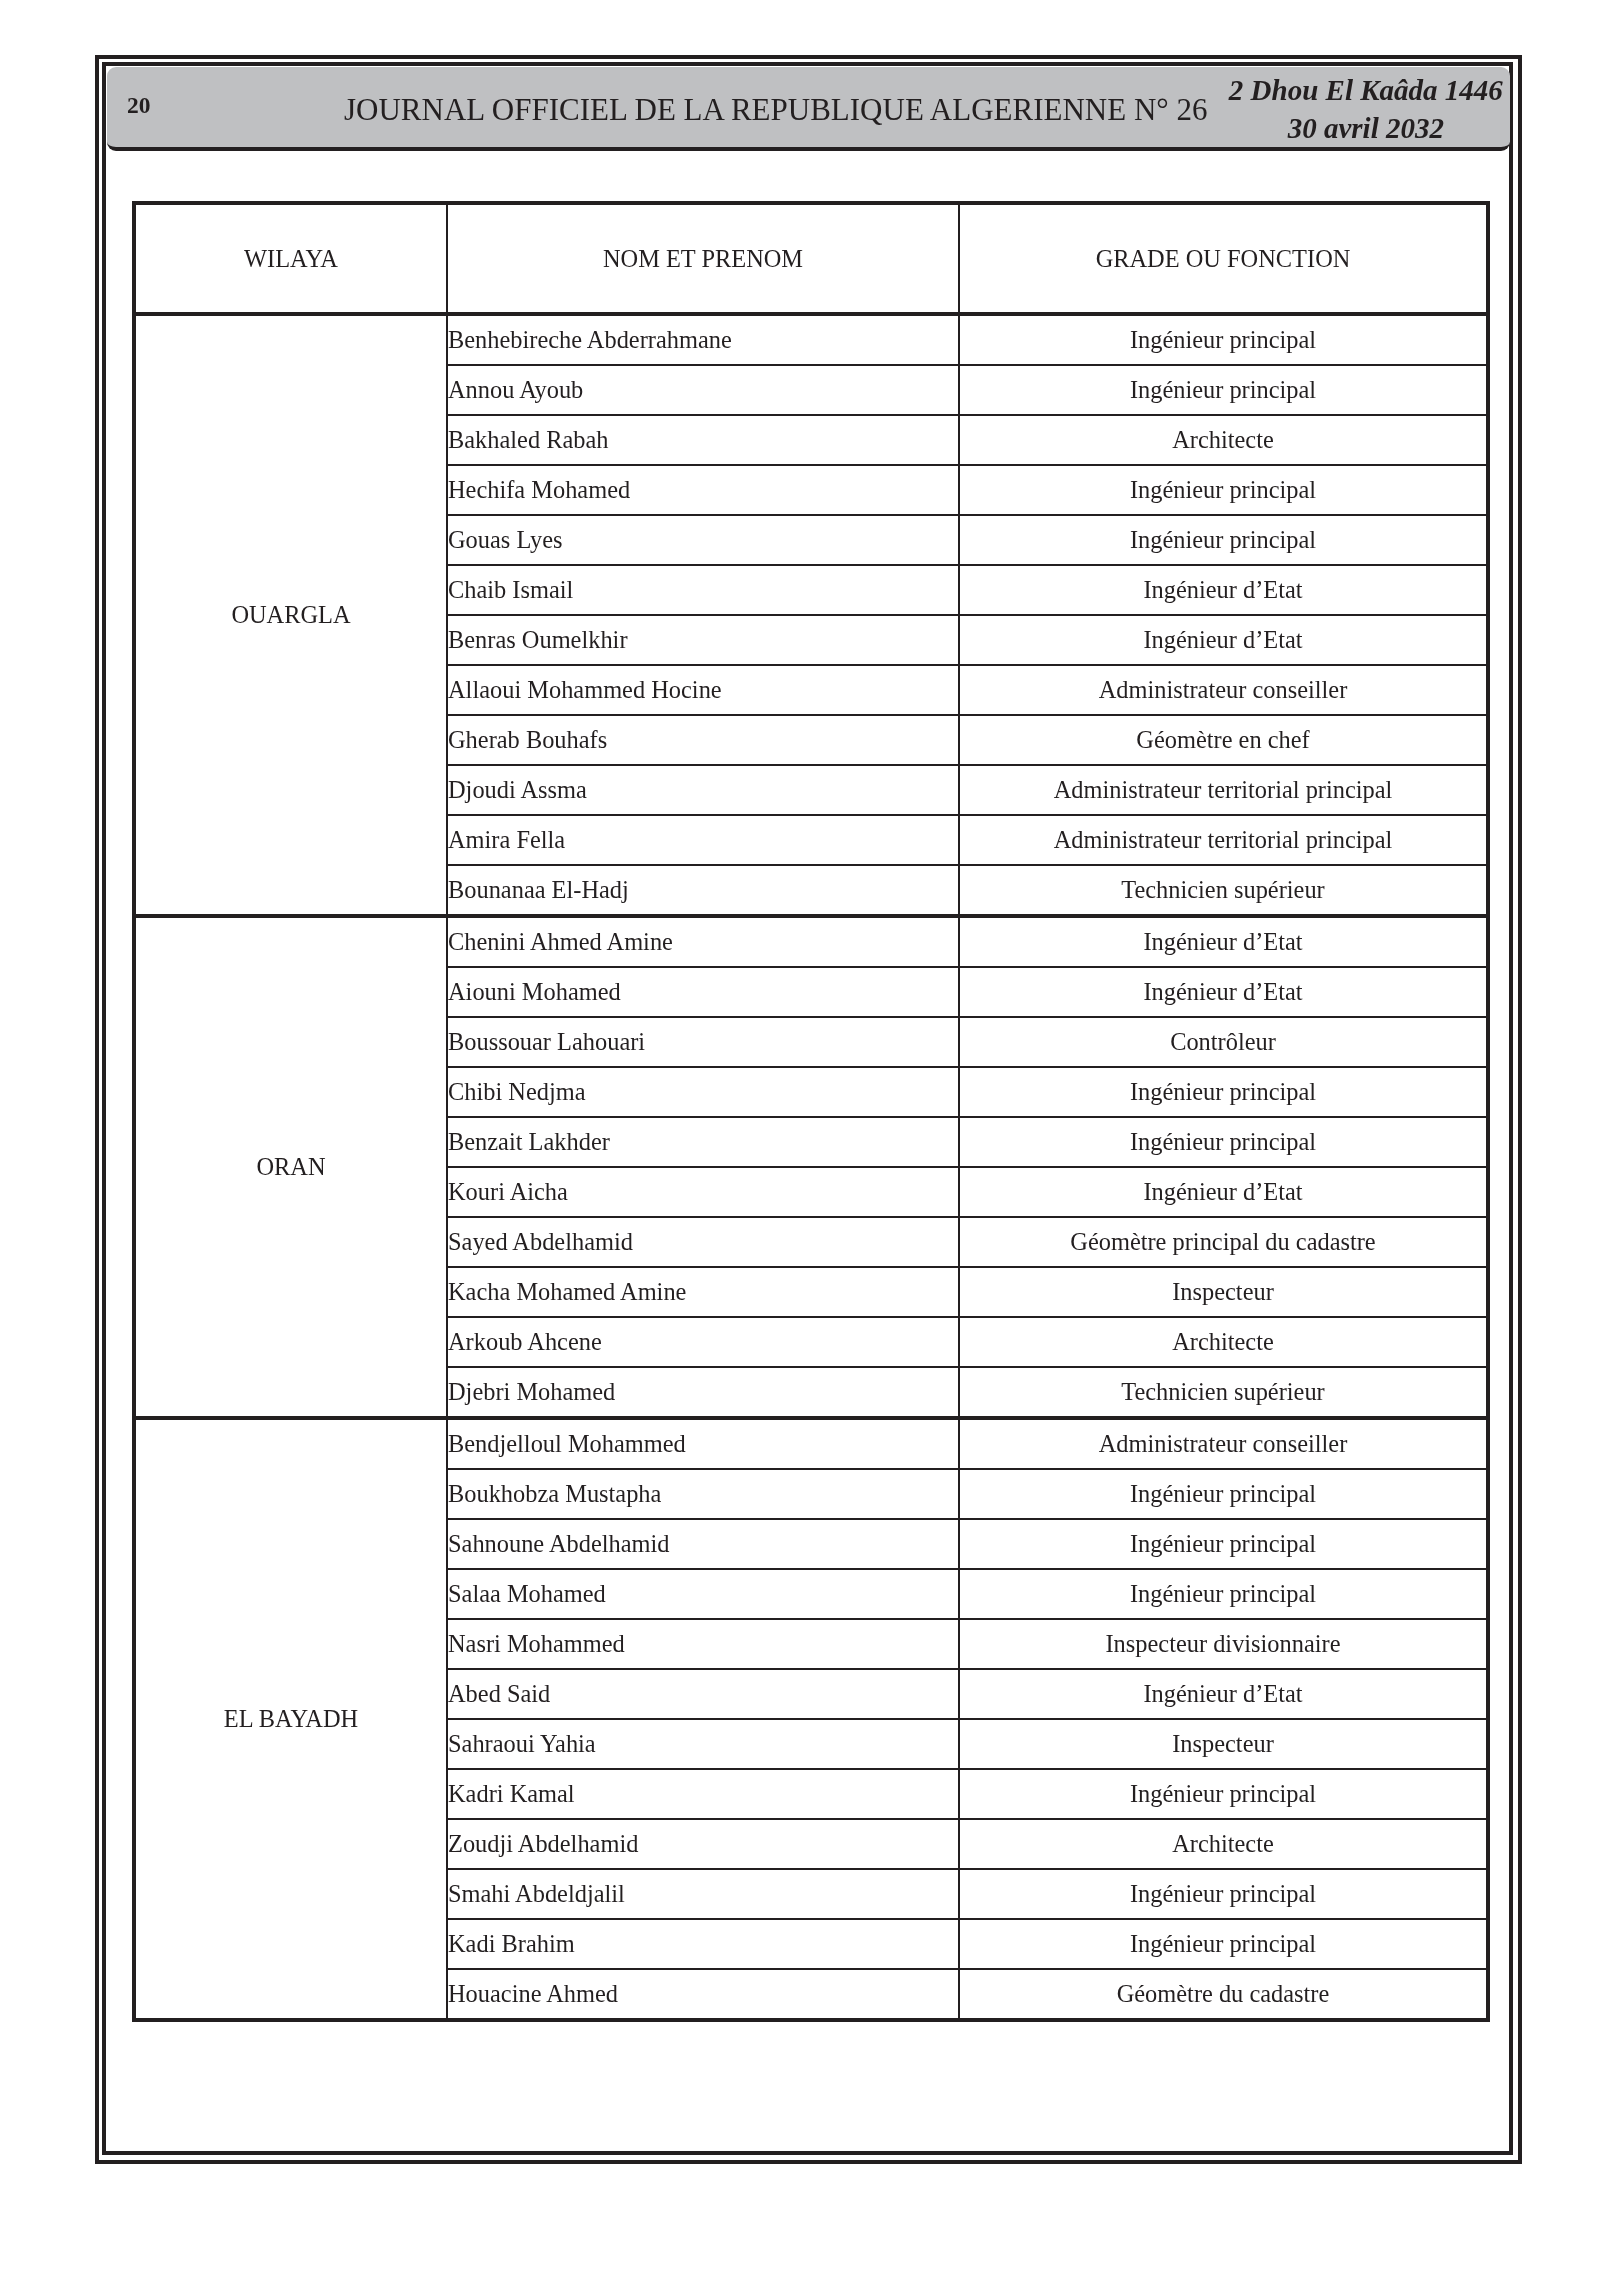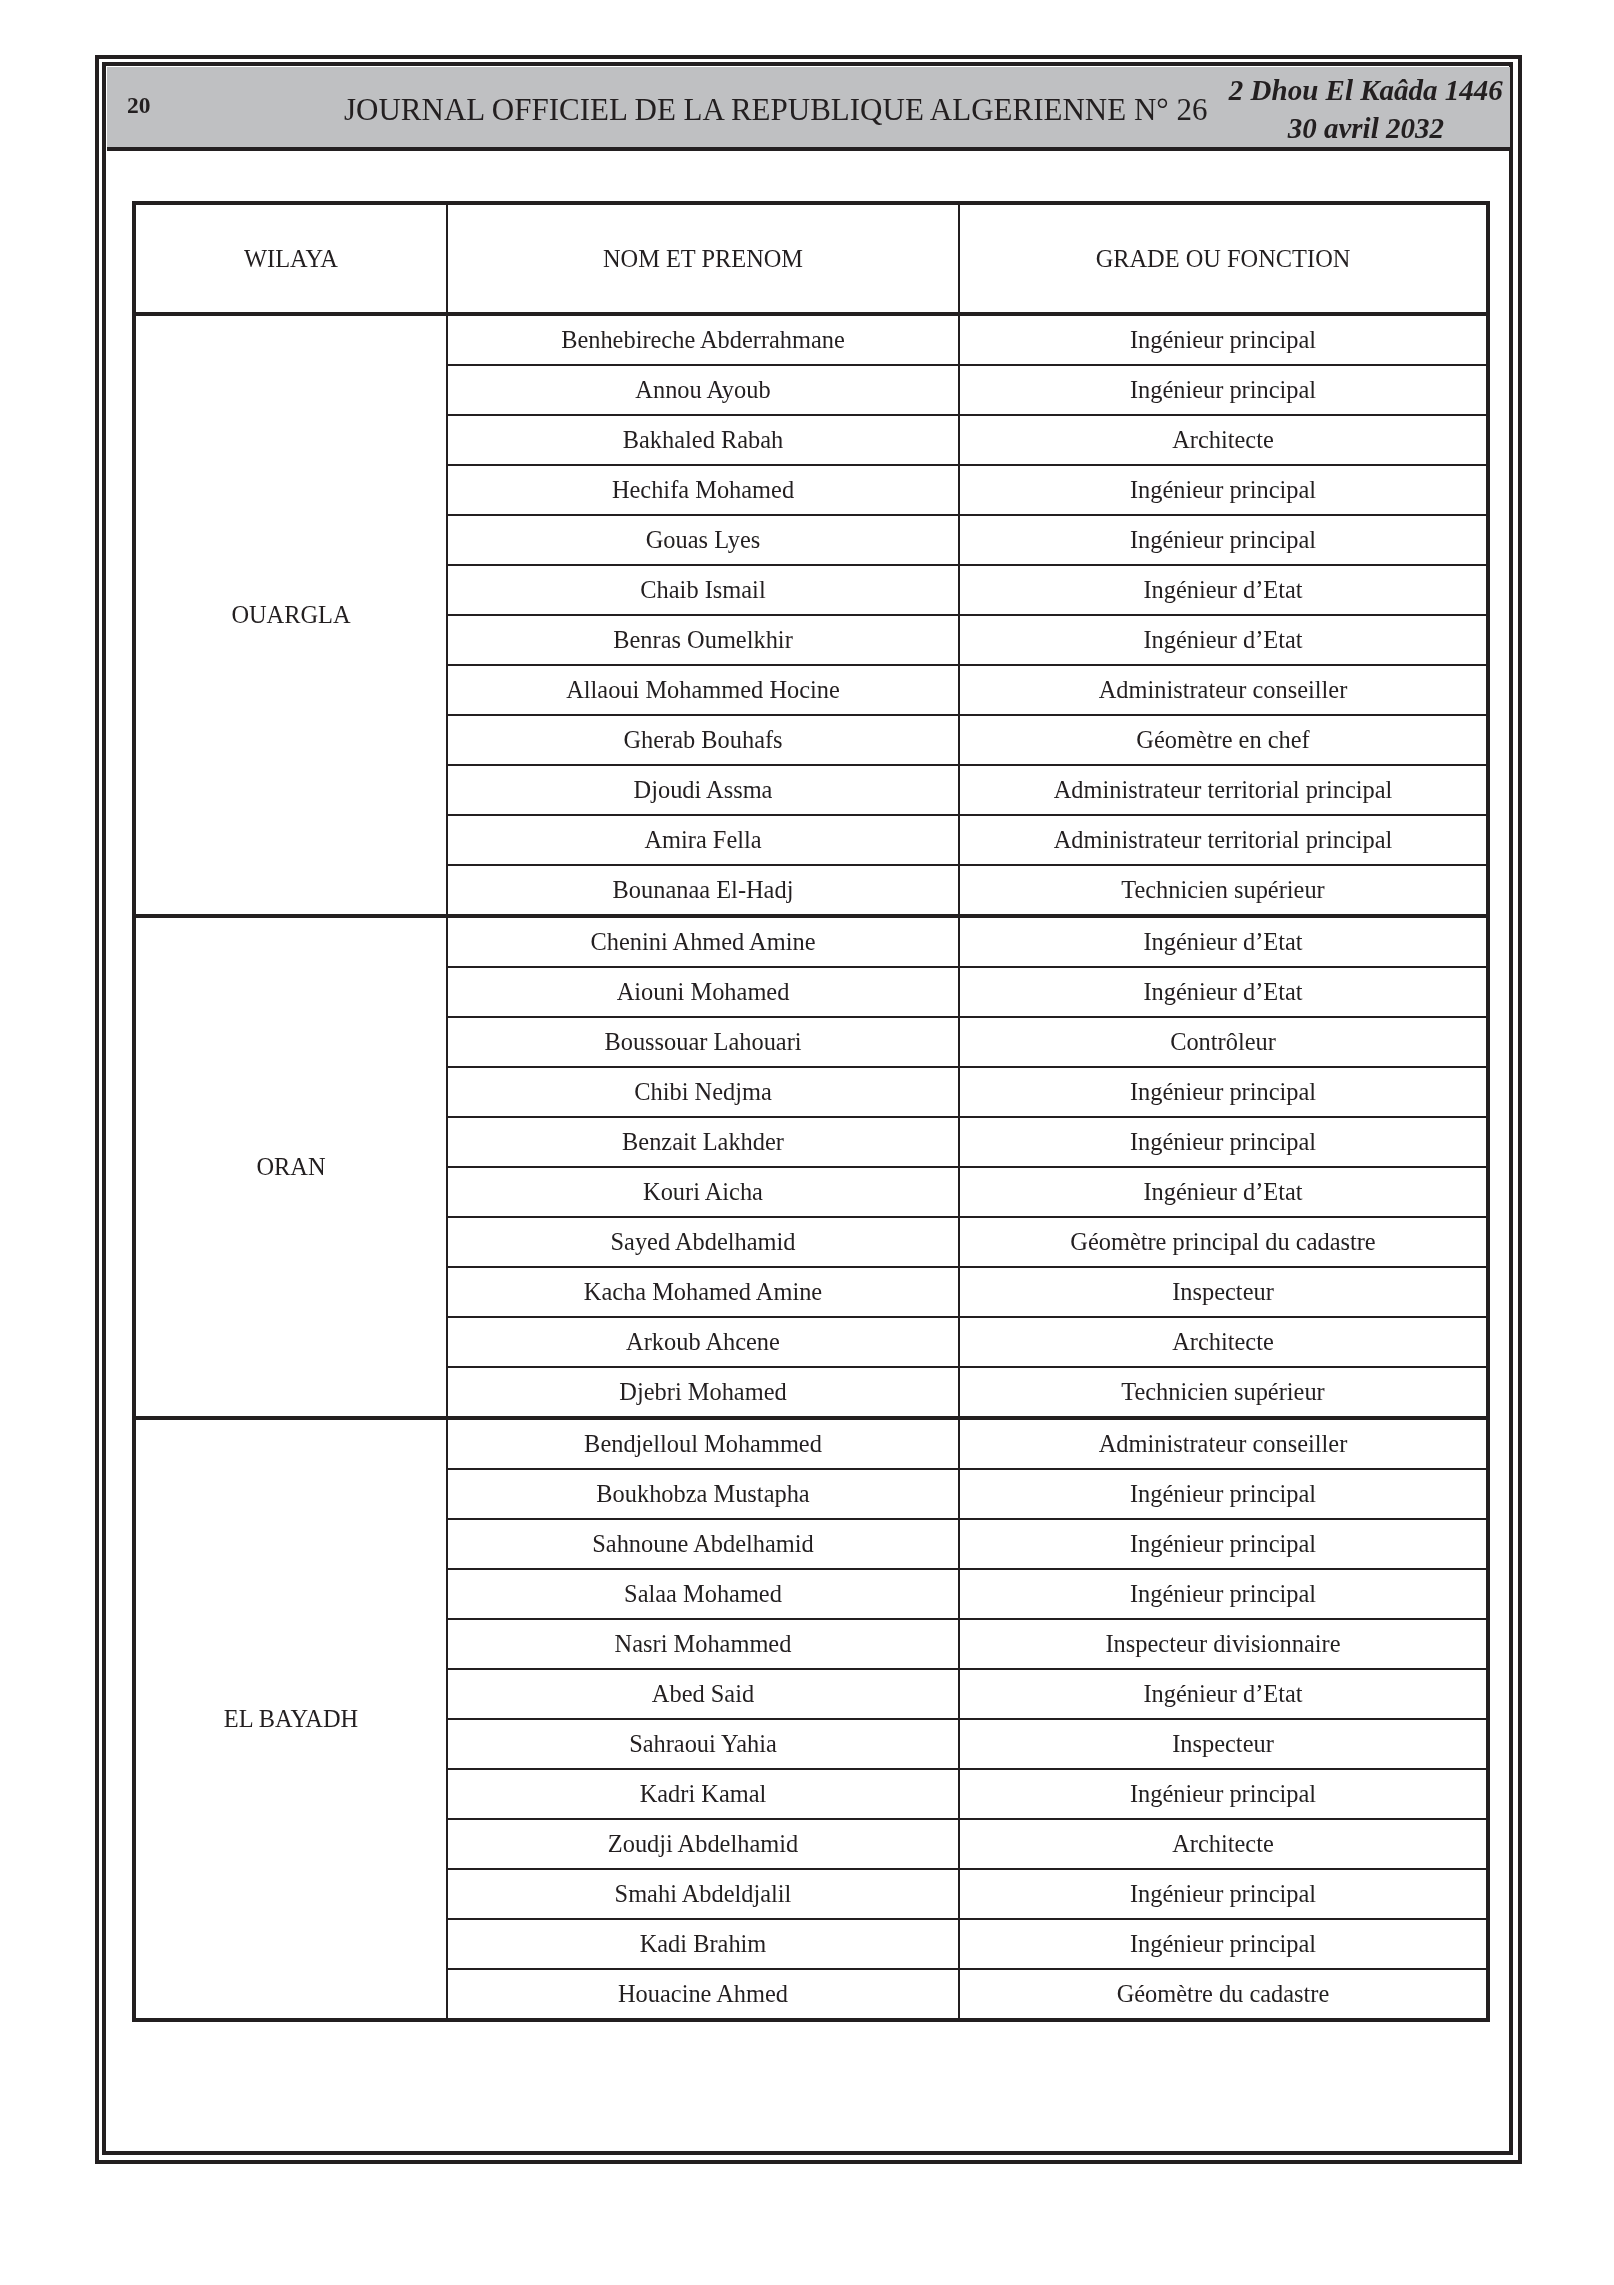--- a/index.html
+++ b/index.html
@@ -1,29 +1,29 @@
 <!DOCTYPE html>
 <html style="font-size:14.5px"><head>
 <meta charset="utf-8">
 <style>
   html, body { margin:0; padding:0; background:#ffffff; }
   body { width:1615px; height:2285px; position:relative; font-family:"Liberation Serif","DejaVu Serif",serif; color:#231f20; }
   .frame-outer { position:absolute; left:95px; top:55px; width:1419px; height:2101px; border:4.5px solid #231f20; }
   .frame-inner { position:absolute; left:102px; top:62px; width:1403px; height:2085px; border:4.5px solid #231f20; }
-  .header-band { position:absolute; left:107px; top:67px; width:1403px; height:80px; background:#bfc0c2; border-bottom:4.5px solid #231f20; }
+  .header-band { position:absolute; left:107px; top:67px; width:1403px; height:80px; background:#bfc0c2; border-bottom:4.5px solid #231f20;border-radius:9px; }
   .hdr-page { position:absolute; left:20px; top:25px; font-weight:bold; font-size:23.5px; }
   .hdr-title { position:absolute; left:237px; top:25px; font-weight:normal; font-size:31px; white-space:nowrap; }
   .hdr-date { position:absolute; right:7.2px; top:3.6px; font-weight:bold; font-size:29px; text-align:center; line-height:38px;font-style:italic; }
   table.list { position:absolute; left:132px; top:201px; width:1354px; border-collapse:collapse; border:4.5px solid #231f20; table-layout:fixed; }
   table.list th, table.list td { border:2.7px solid #231f20; font-size:24.4px; font-weight:normal; padding:0; }
   table.list th { height:107px; text-align:center; }
   table.list td { height:48px; }
   table.list thead tr { border-bottom:4.5px solid #231f20; }
   td.wilaya { text-align:center; }
-  td.name { padding-left:18px; text-align:center; }
+  td.name { padding-left:18px; text-align:left; }
   td.grade { text-align:center; }
   tr.group-end td { border-bottom:4.5px solid #231f20; }
 </style>
 </head>
 <body>
 
 <div class="frame-outer"></div>
 <div class="frame-inner"></div>
 
 <div class="header-band">

